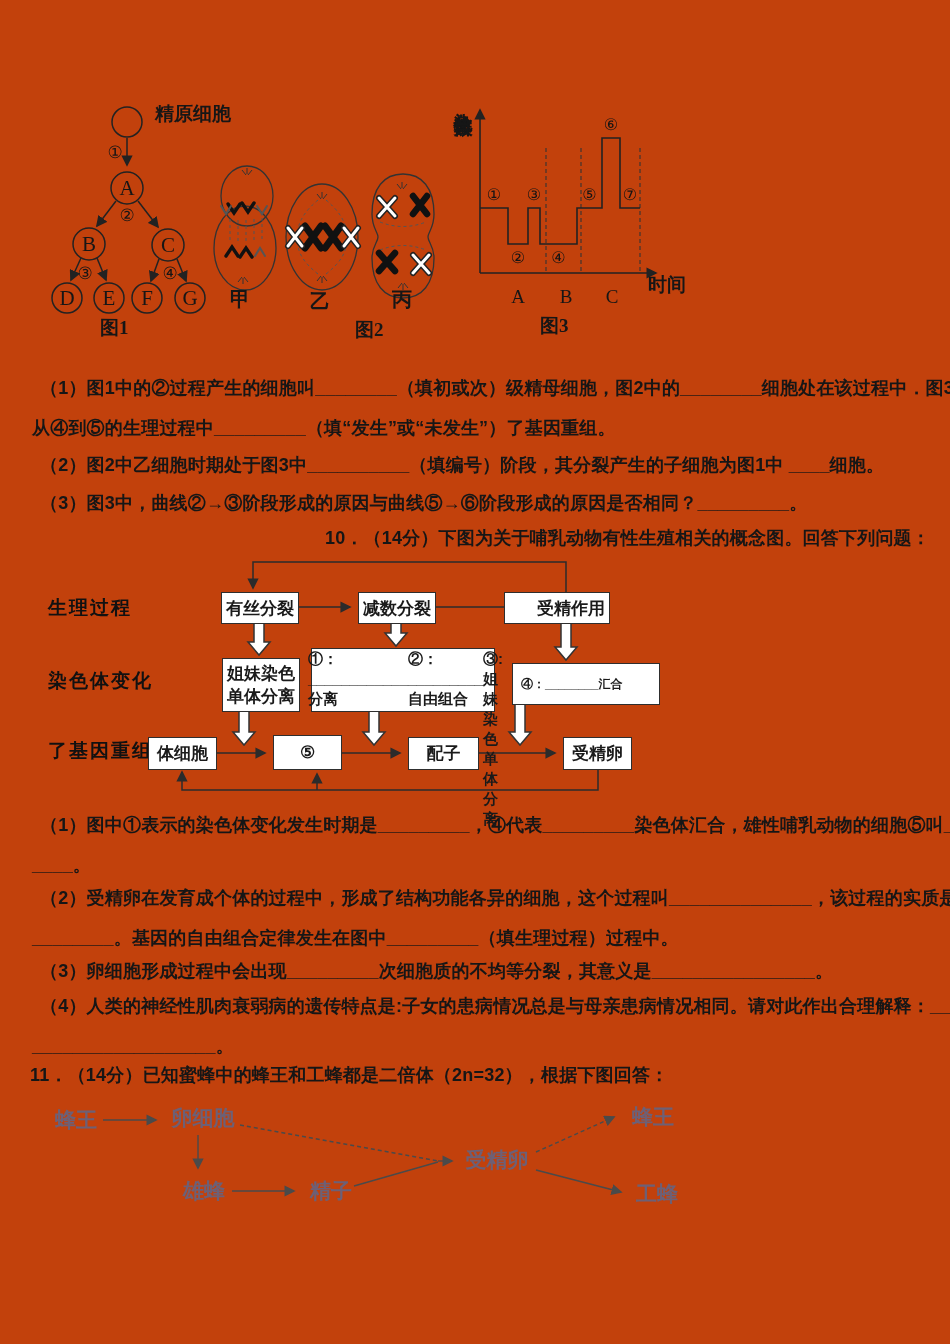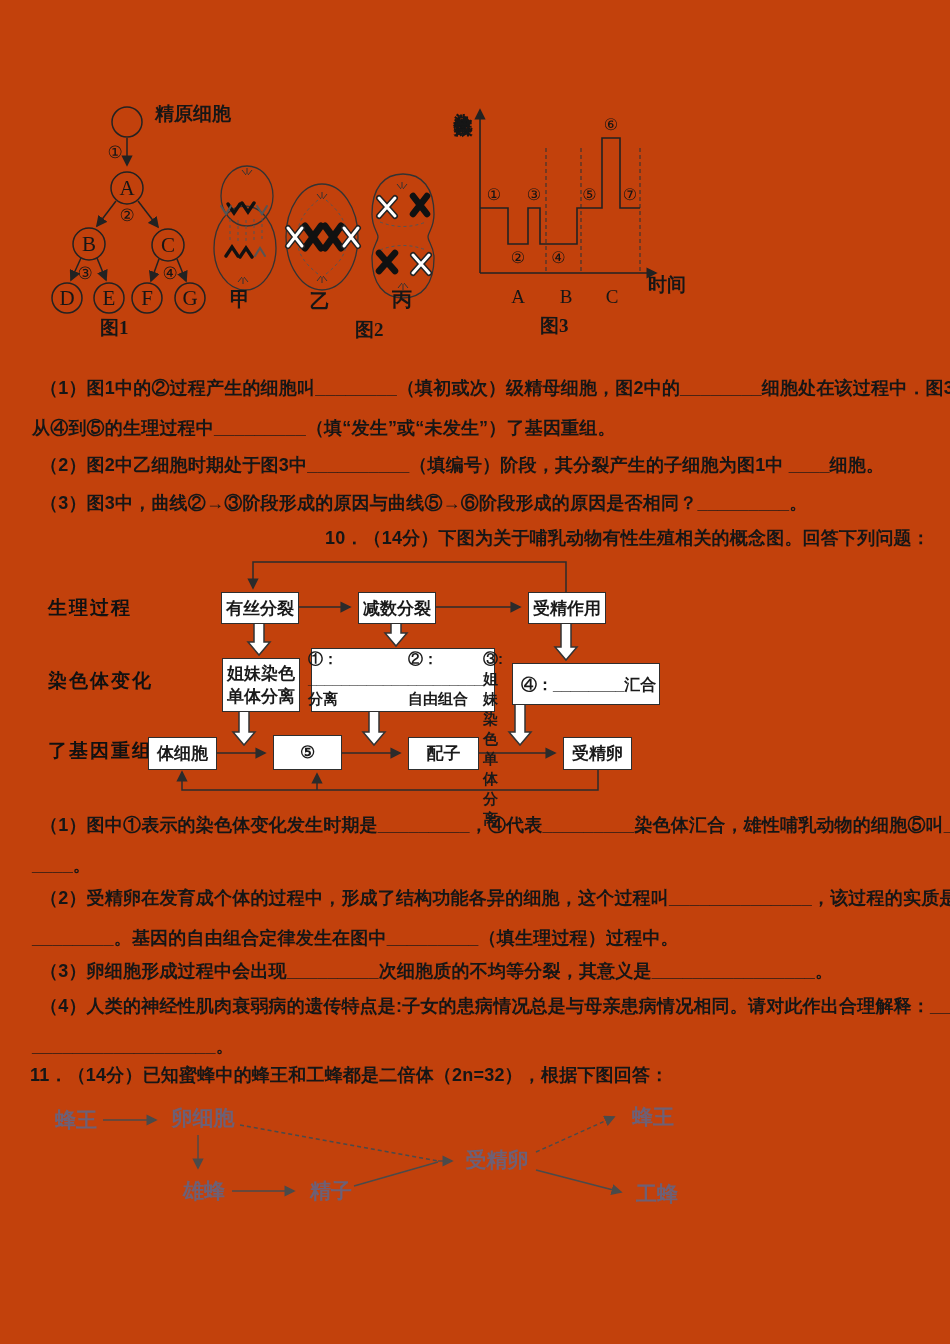--- a/index.html
+++ b/index.html
@@ -180,32 +180,32 @@
         <polygon points="515,148 525,148 525,177 531,177 520,190 509,177 515,177"></polygon>
       </g>
     </svg>
 
     <div class="cmap-rowlabel" style="left:48px;top:40px;">生理过程</div>
     <div class="cmap-rowlabel" style="left:48px;top:113px;">染色体变化</div>
     <div class="cmap-rowlabel" style="left:48px;top:183px;">了基因重组</div>
 
     <div class="cmap-box" style="left:221px;top:37px;width:76px;height:30px;">有丝分裂</div>
     <div class="cmap-box" style="left:358px;top:37px;width:76px;height:30px;">减数分裂</div>
-    <div class="cmap-box" style="left:528px;top:37px;width:76px;height:30px;">受精作用</div>
+    <div class="cmap-box" style="left:504px;top:37px;width:76px;height:30px;padding-left:28px;">受精作用</div>
 
     <div class="cmap-box" style="left:222px;top:103px;width:76px;height:52px;flex-direction:column;">
       <span>姐妹染色</span>
       <span>单体分离</span>
     </div>
     <div class="cmap-box cmap-multiline" style="left:311px;top:93px;width:177px;height:62px;border-width:1.8px;">
       <span>①：____________分离</span>
       <span>②：_________自由组合</span>
       <span>③:姐妹染色单体分离</span>
     </div>
-    <div class="cmap-box" style="left:512px;top:108px;width:138px;height:40px;font-size:16px;justify-content:flex-start;padding-left:8px;">④：________汇合</div>
+    <div class="cmap-box" style="left:512px;top:108px;width:138px;height:40px;font-size:12px;justify-content:flex-start;padding-left:8px;">④：________汇合</div>
 
     <div class="cmap-box" style="left:148px;top:182px;width:67px;height:31px;">体细胞</div>
     <div class="cmap-box" style="left:273px;top:180px;width:67px;height:33px;">⑤</div>
     <div class="cmap-box" style="left:408px;top:182px;width:69px;height:31px;">配子</div>
     <div class="cmap-box" style="left:563px;top:182px;width:67px;height:31px;">受精卵</div>
   </div>
 
   <div class="line" style="top:813px;">（1）图中①表示的染色体变化发生时期是_________，④代表_________染色体汇合，雄性哺乳动物的细胞⑤叫_____</div>
   <div class="line cont" style="top:853px;">____。</div>
   <div class="line" style="top:886px;">（2）受精卵在发育成个体的过程中，形成了结构功能各异的细胞，这个过程叫______________，该过程的实质是_</div>

